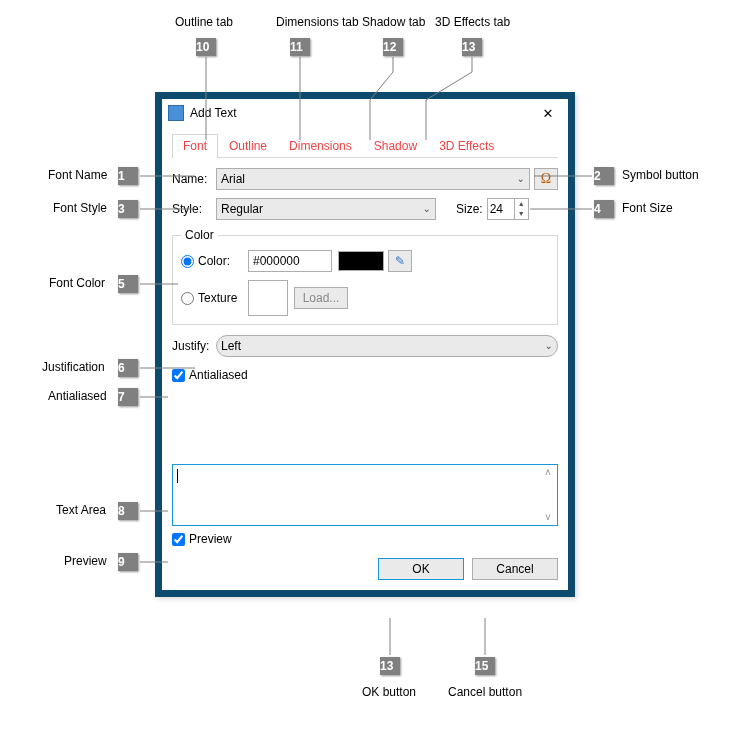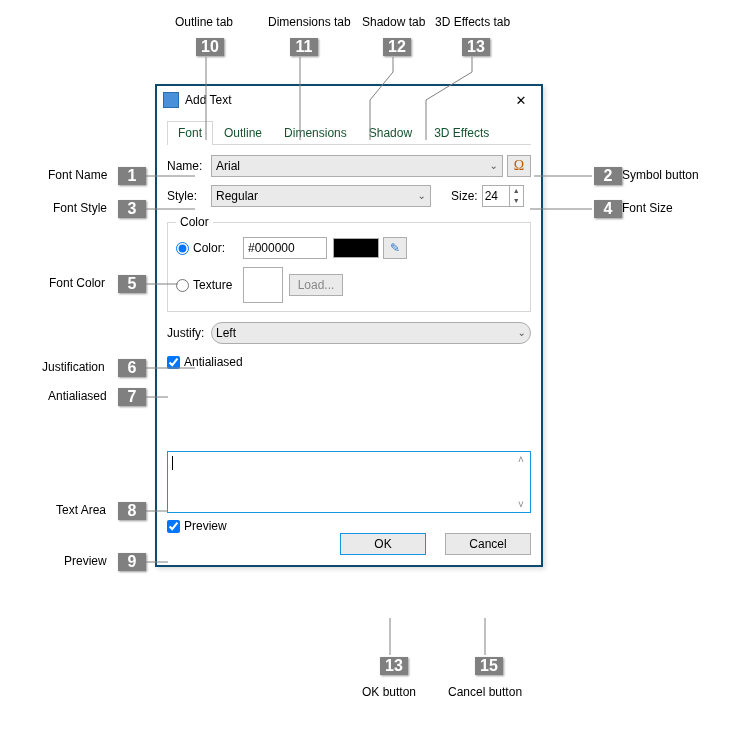--- a/index.html
+++ b/index.html
@@ -9,23 +9,23 @@
     font-size: 12px;
     background: #fff;
     color: #000;
     width: 736px;
     height: 736px;
     position: relative;
   }
   .dialog {
     position: absolute;
     left: 155px;
-    top: 84px;
-    width: 388px;
-    border: 2px solid #0c4a6e;
+    top: 92px;
+    width: 420px;
+    border: 7px solid #0c4a6e;
     background: #fff;
     box-shadow: 2px 2px 5px rgba(0,0,0,0.15);
   }
   .titlebar {
     height: 28px;
     display: flex;
     align-items: center;
     padding: 0 6px;
     background: #fff;
   }
@@ -48,21 +48,21 @@
     display: flex;
     border-bottom: 1px solid #d6d6d6;
     margin-bottom: 10px;
   }
   .tab {
     padding: 4px 10px 5px 10px;
     border: 1px solid transparent;
     border-bottom: none;
     position: relative;
     top: 1px;
-    color: #14532d;
+    color: #ef4444;
   }
   .tab.active {
     border-color: #d6d6d6;
     background: #fff;
   }
   .row {
     display: flex;
     align-items: center;
     margin-bottom: 8px;
   }
@@ -148,37 +148,37 @@
   }
   .textarea .cursor {
     width:1px; background:#000; height:14px; margin:4px 0 0 4px;
   }
   .textarea .scroll {
     position:absolute; right:2px; top:2px; bottom:2px; width:14px;
     display:flex; flex-direction:column; justify-content:space-between;
     color:#888; font-size:10px; text-align:center;
   }
   .btnrow {
-    display:flex; justify-content:flex-end; gap:19px; 
+    display:flex; justify-content:flex-end; gap:8px; margin-top:12px;
   }
   .btn {
     width: 86px; height:22px; border:1px solid #adadad; background:#eaeaea;
     text-align:center; line-height:20px;
   }
   .btn.primary { border-color:#1596de; }
 
   
   .callout-label {
     position:absolute; font-size:12px; color:#000;
     white-space:nowrap;
   }
   .num {
-    display:inline-block; width:28px; height:18px;
-    background:#808080; color:#fff; font-size:16px; font-weight:bold;
-    text-align:center; line-height:18px;
+    display:inline-block; width:20px; height:18px;
+    background:#808080; color:#fff; font-size:12px; font-weight:bold;
+    line-height:18px;
     box-shadow: 1px 1px 2px rgba(0,0,0,0.4);
   }
   svg.lines { position:absolute; left:0; top:0; pointer-events:none; }
 </style>
 </head>
 <body>
 
 <div class="dialog">
   <div class="titlebar">
     <span class="appicon"></span>
@@ -271,21 +271,21 @@
     <div class="btnrow">
       <div class="btn primary">OK</div>
       <div class="btn">Cancel</div>
     </div>
   </div>
 </div>
 
 <div class="callout-label" style="left:175px; top:15px"><span>Outline tab</span></div>
 <div class="callout-label" style="left:196px; top:38px"><span class="num">10</span></div>
 
-<div class="callout-label" style="left:268px; top:15px"><span>Dimensions tab</span></div>
+<div class="callout-label" style="left:276px; top:15px"><span>Dimensions tab</span></div>
 <div class="callout-label" style="left:290px; top:38px"><span class="num">11</span></div>
 
 <div class="callout-label" style="left:362px; top:15px"><span>Shadow tab</span></div>
 <div class="callout-label" style="left:383px; top:38px"><span class="num">12</span></div>
 
 <div class="callout-label" style="left:435px; top:15px"><span>3D Effects tab</span></div>
 <div class="callout-label" style="left:462px; top:38px"><span class="num">13</span></div>
 
 <div class="callout-label" style="left:48px; top:168px"><span>Font Name</span></div>
 <div class="callout-label" style="left:118px; top:167px"><span class="num">1</span></div>

